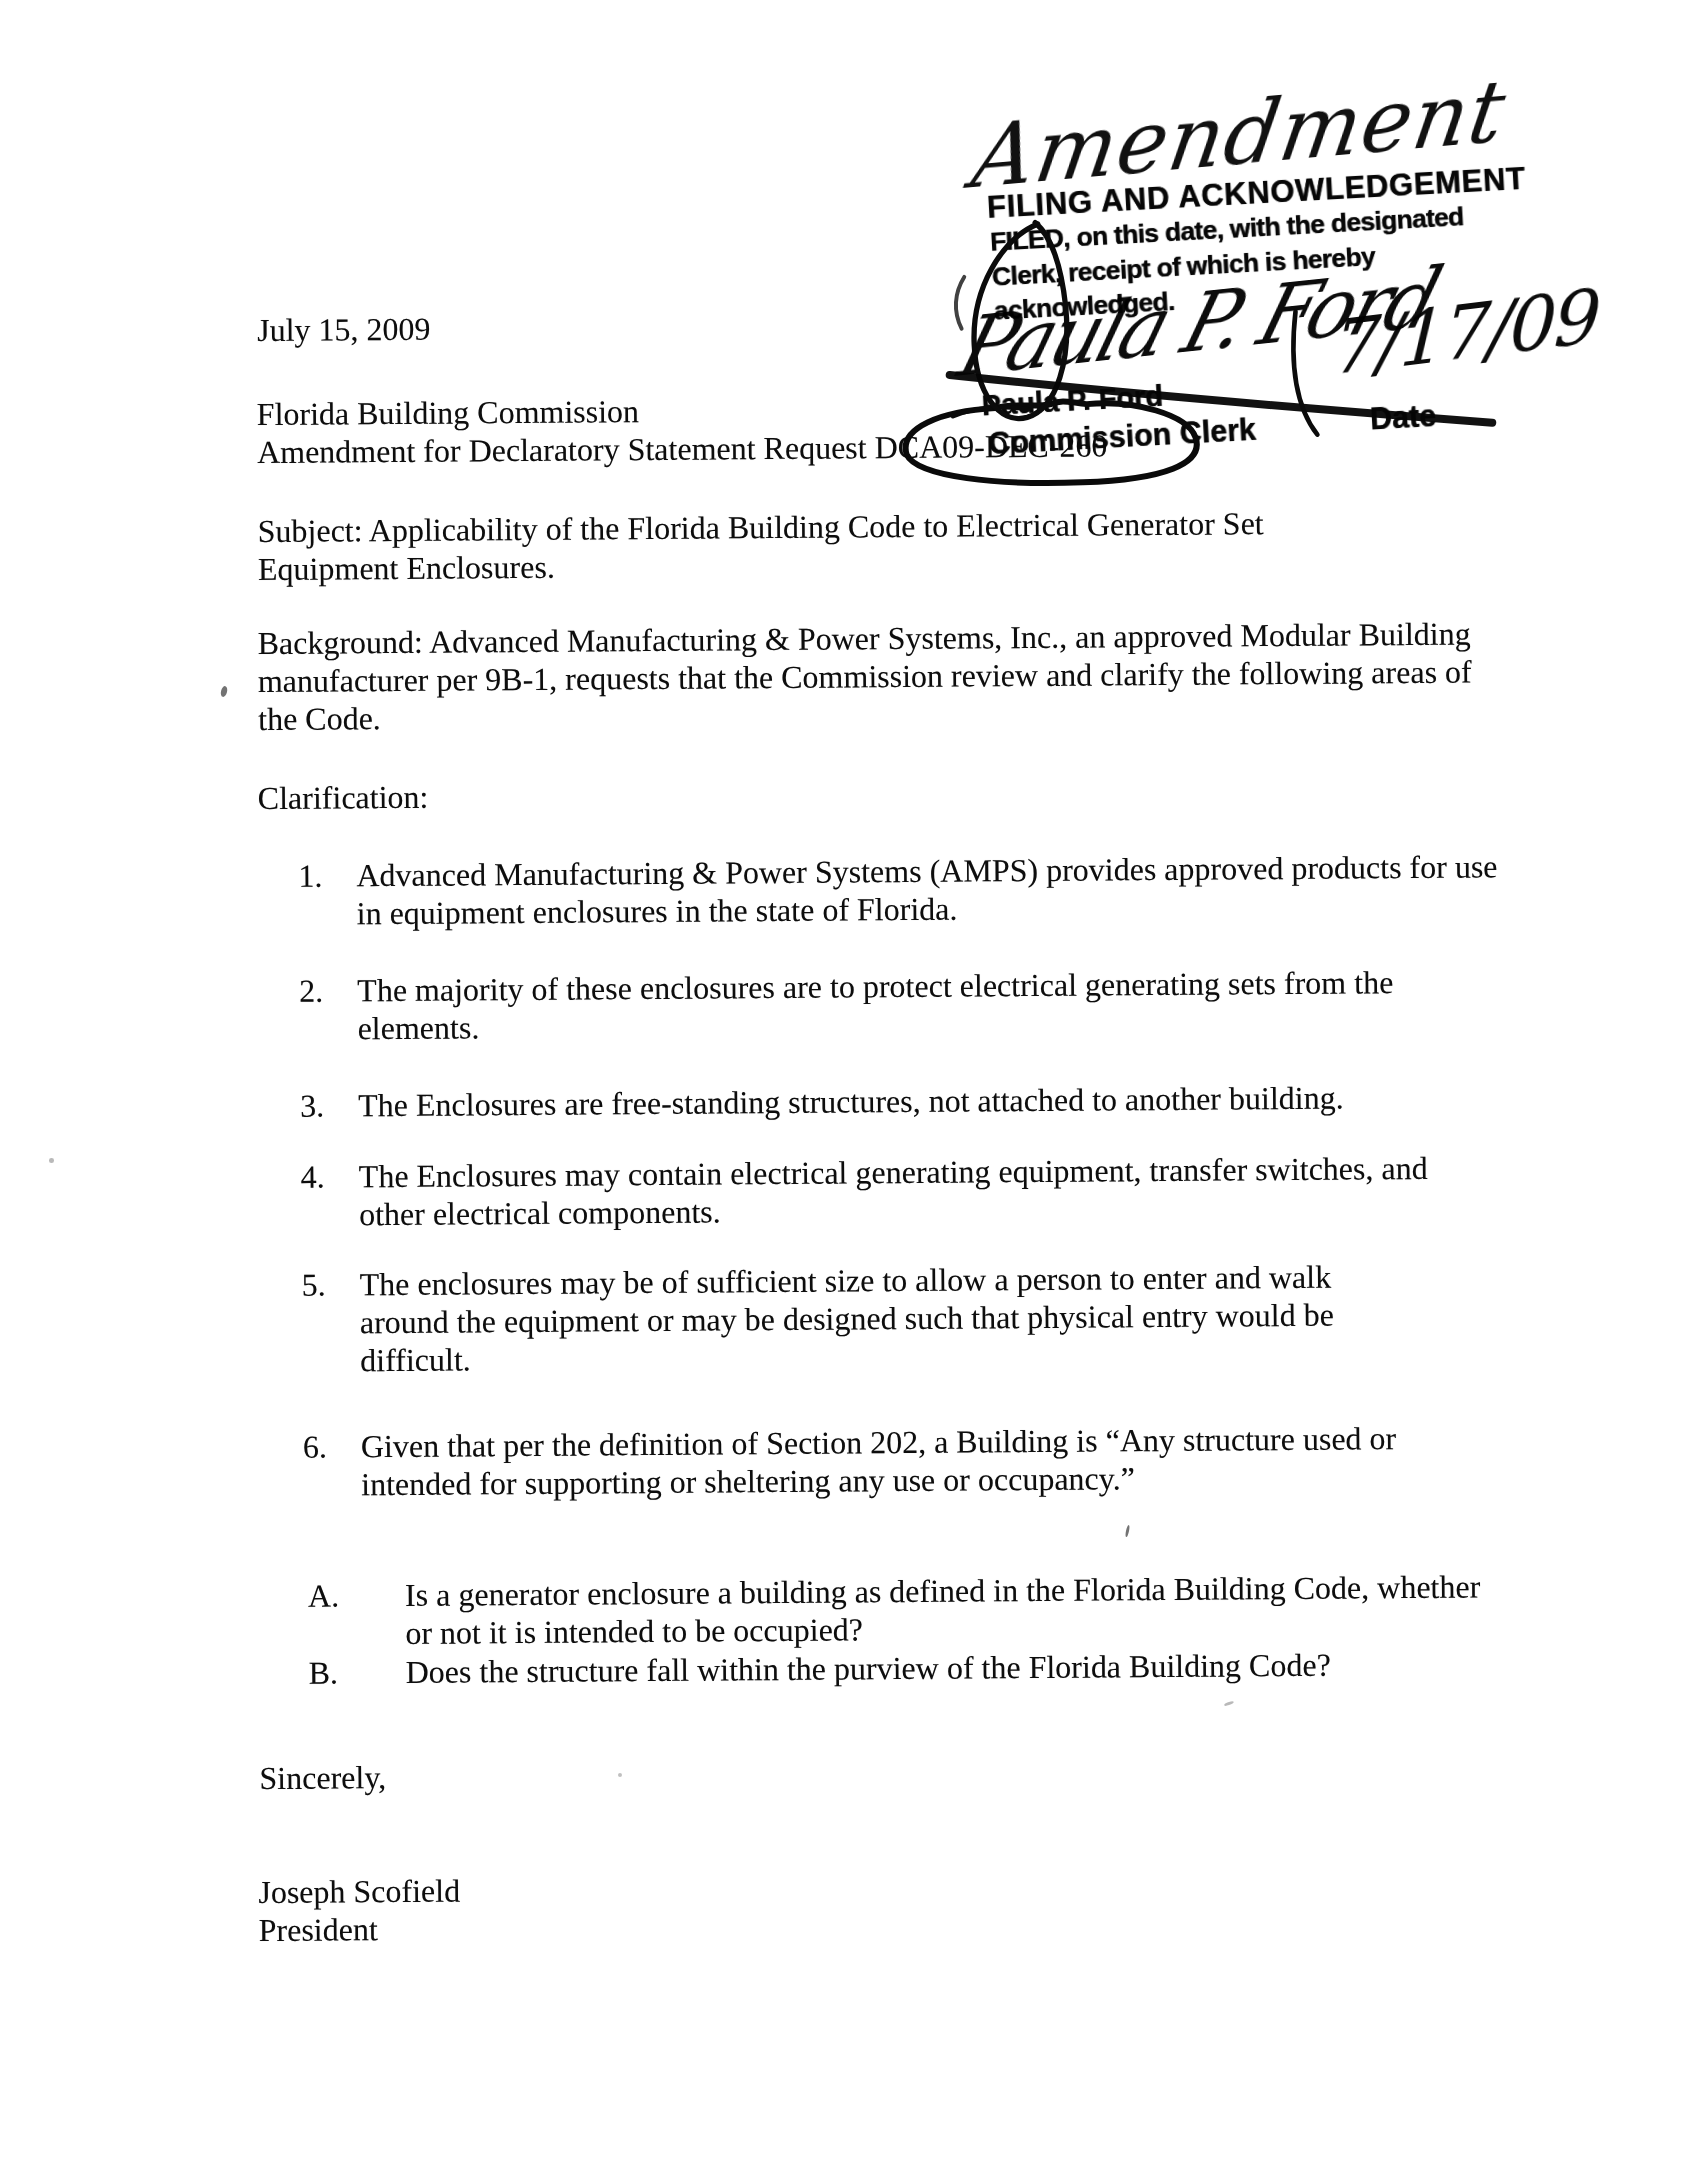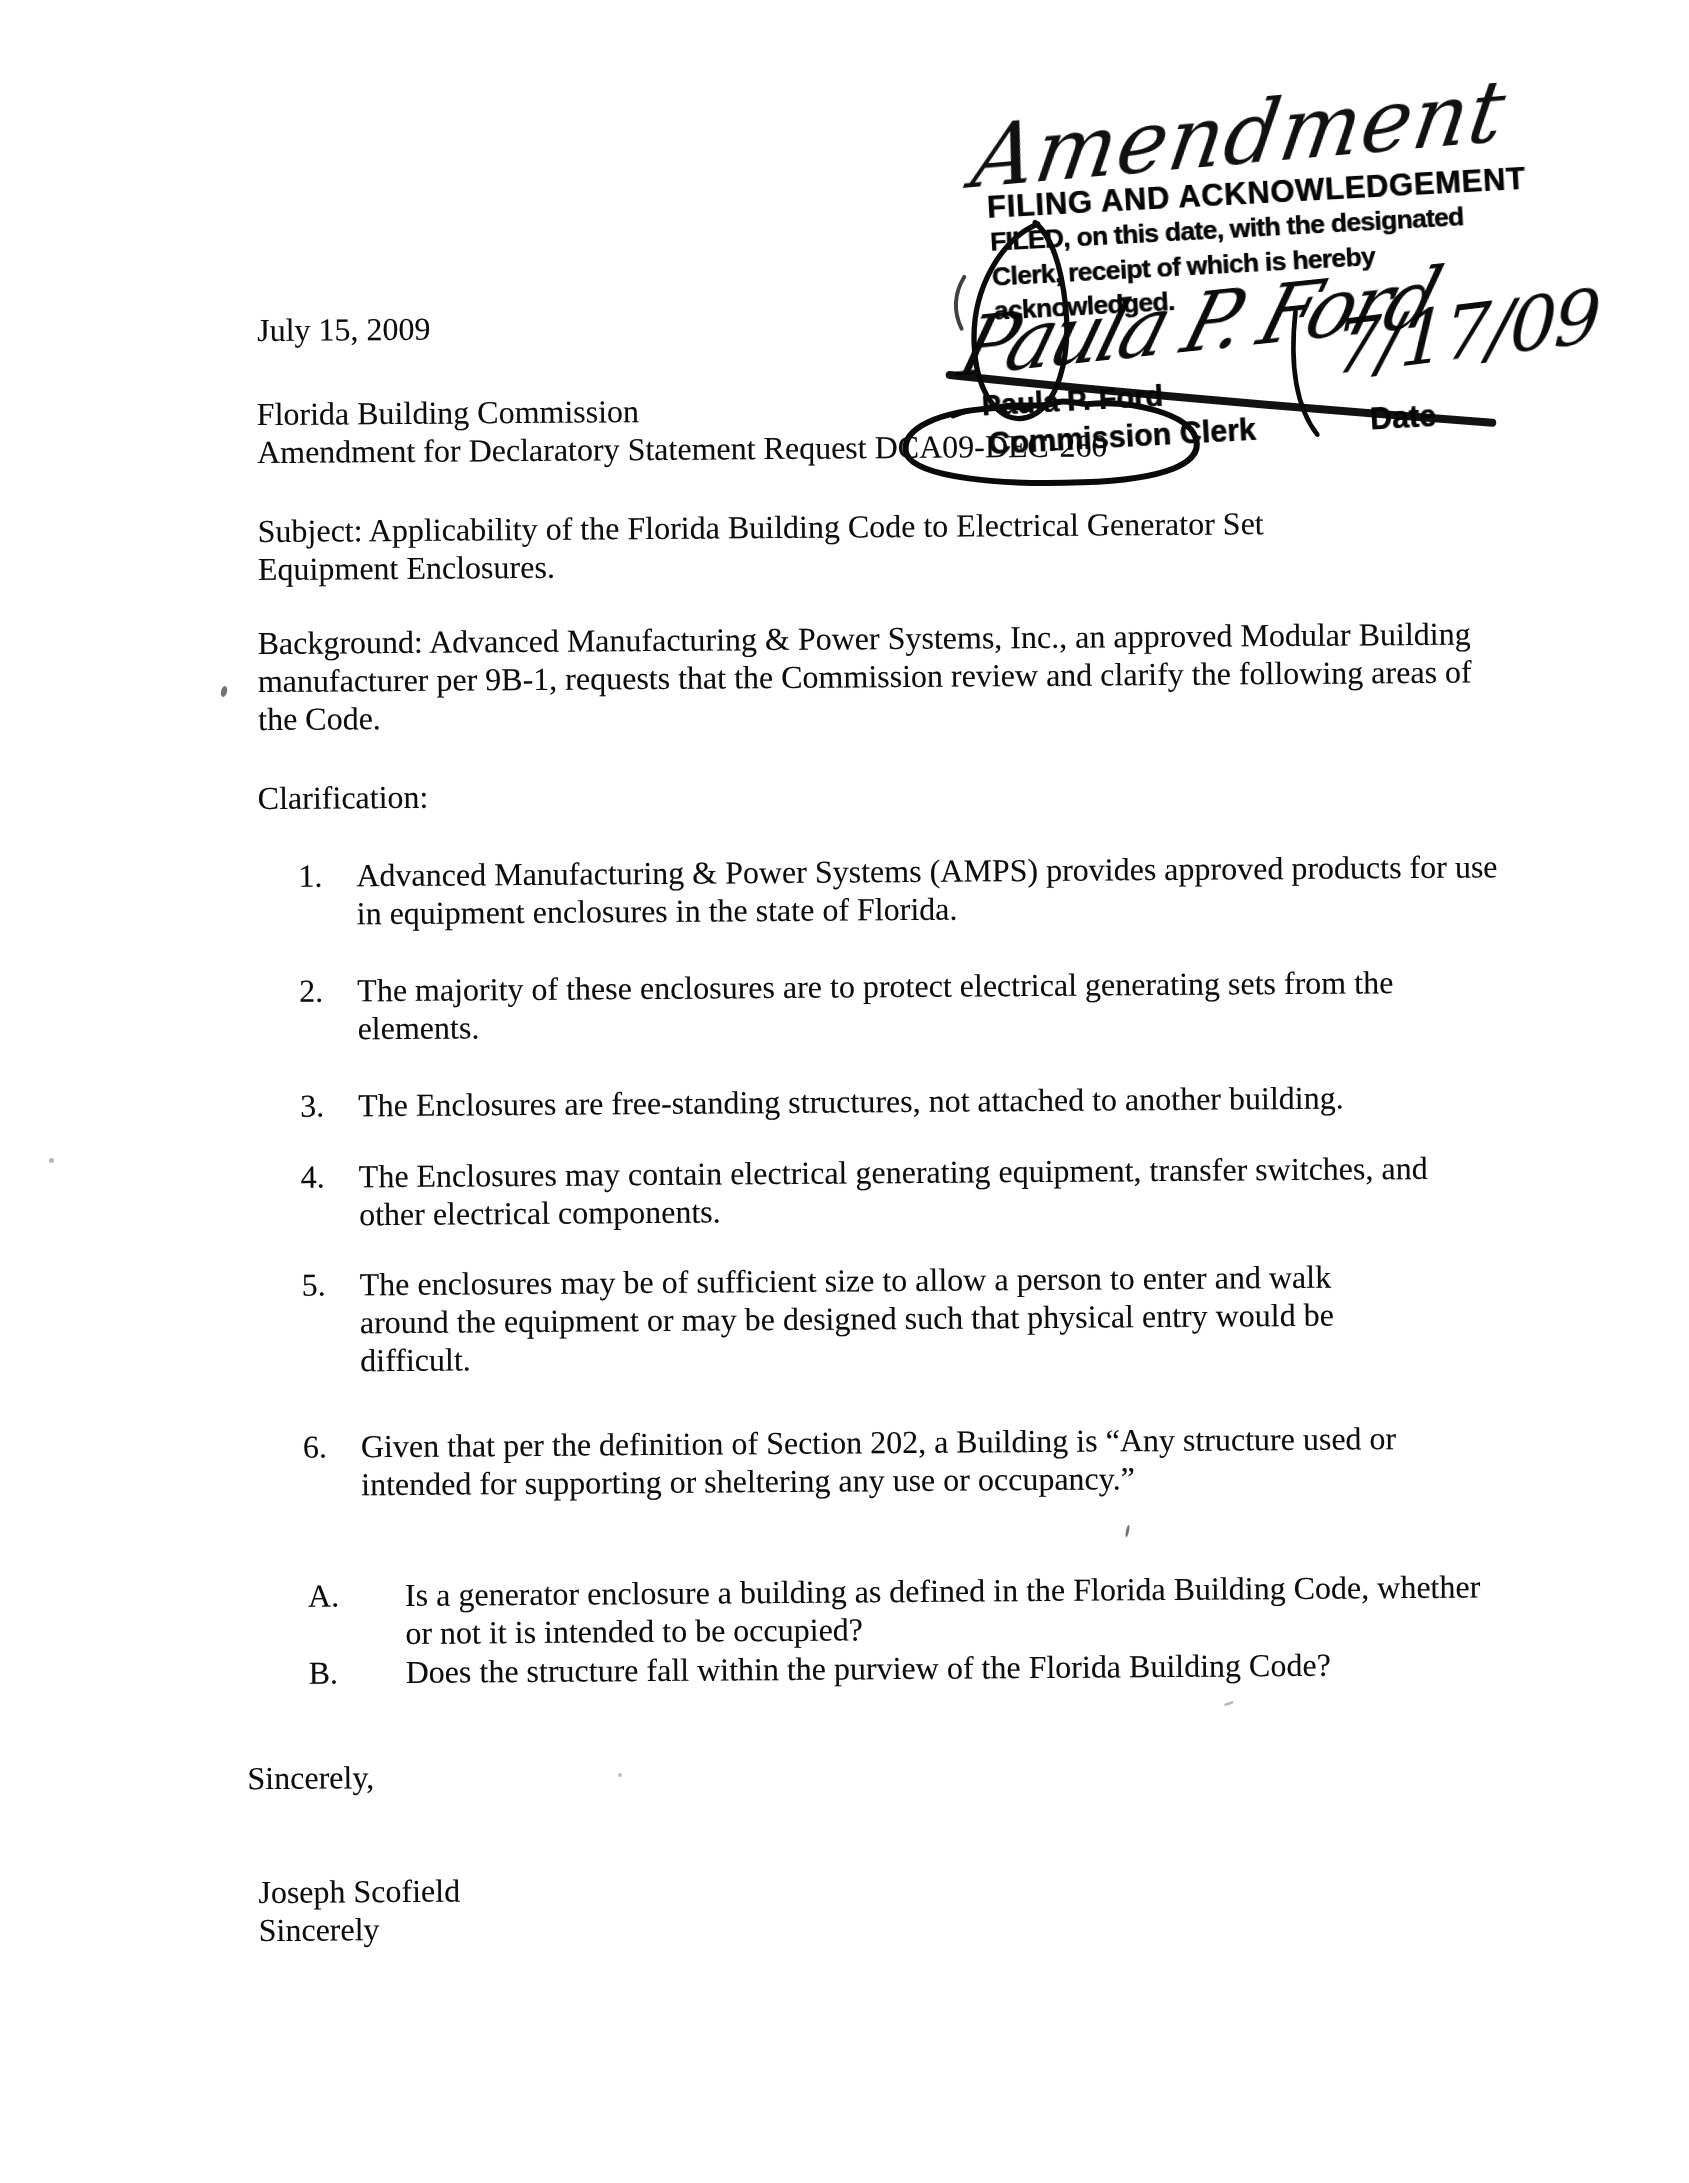--- a/index.html
+++ b/index.html
@@ -128,25 +128,25 @@
     <div class="abs list-row" style="left:298px;top:1577px">
       <div class="q-label">A.</div>
       <div style="width:1107px">Is a generator enclosure a building as defined in the Florida Building Code, whether or not it is intended to be occupied?</div>
     </div>
 
     <div class="abs list-row" style="left:298px;top:1654px">
       <div class="q-label">B.</div>
       <div class="oneline">Does the structure fall within the purview of the Florida Building Code?</div>
     </div>
 
-    <div class="abs oneline" style="left:236px;top:1759px">Sincerely,</div>
+    <div class="abs oneline" style="left:248px;top:1759px">Sincerely,</div>
 
     <div class="abs oneline" style="left:246px;top:1873px">Joseph Scofield</div>
 
-    <div class="abs oneline" style="left:246px;top:1911px">Sincerely</div>
+    <div class="abs oneline" style="left:246px;top:1911px">President</div>
   </div>
 
   <div id="stamp" class="abs">
     <div class="stamp-title">FILING AND ACKNOWLEDGEMENT</div>
     <div class="stamp-l2">FILED, on this date, with the designated</div>
     <div class="stamp-l3">Clerk, receipt of which is hereby</div>
     <div class="stamp-l4">acknowledged.</div>
     <div class="stamp-name">Paula P. Ford</div>
     <div class="stamp-title2">Commission Clerk</div>
     <div class="stamp-date">Date</div>

